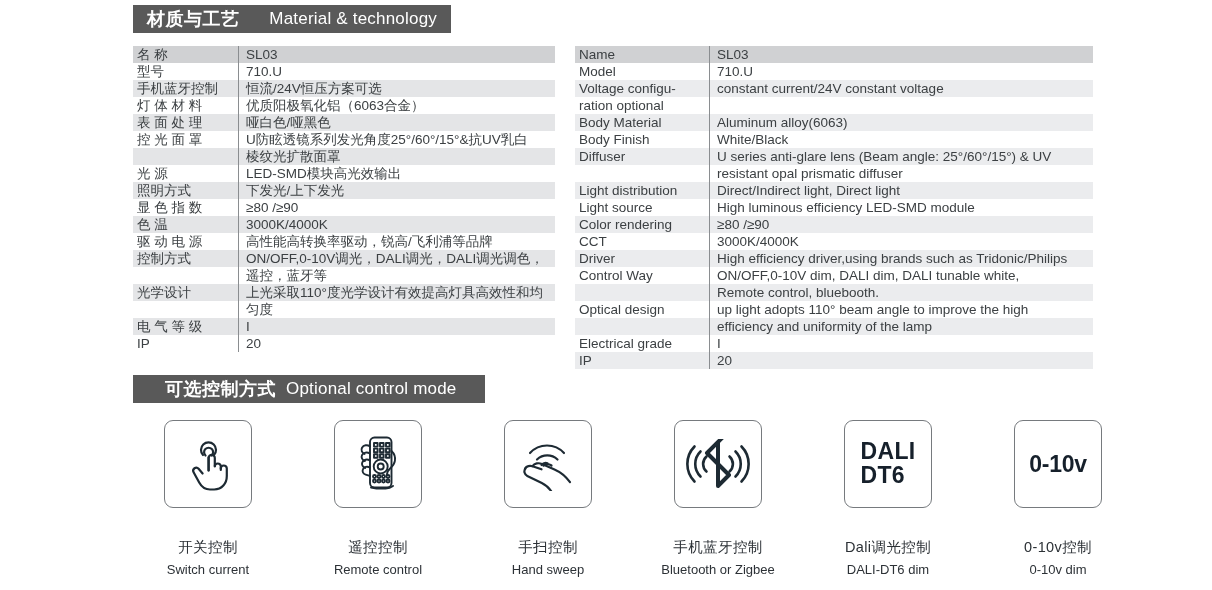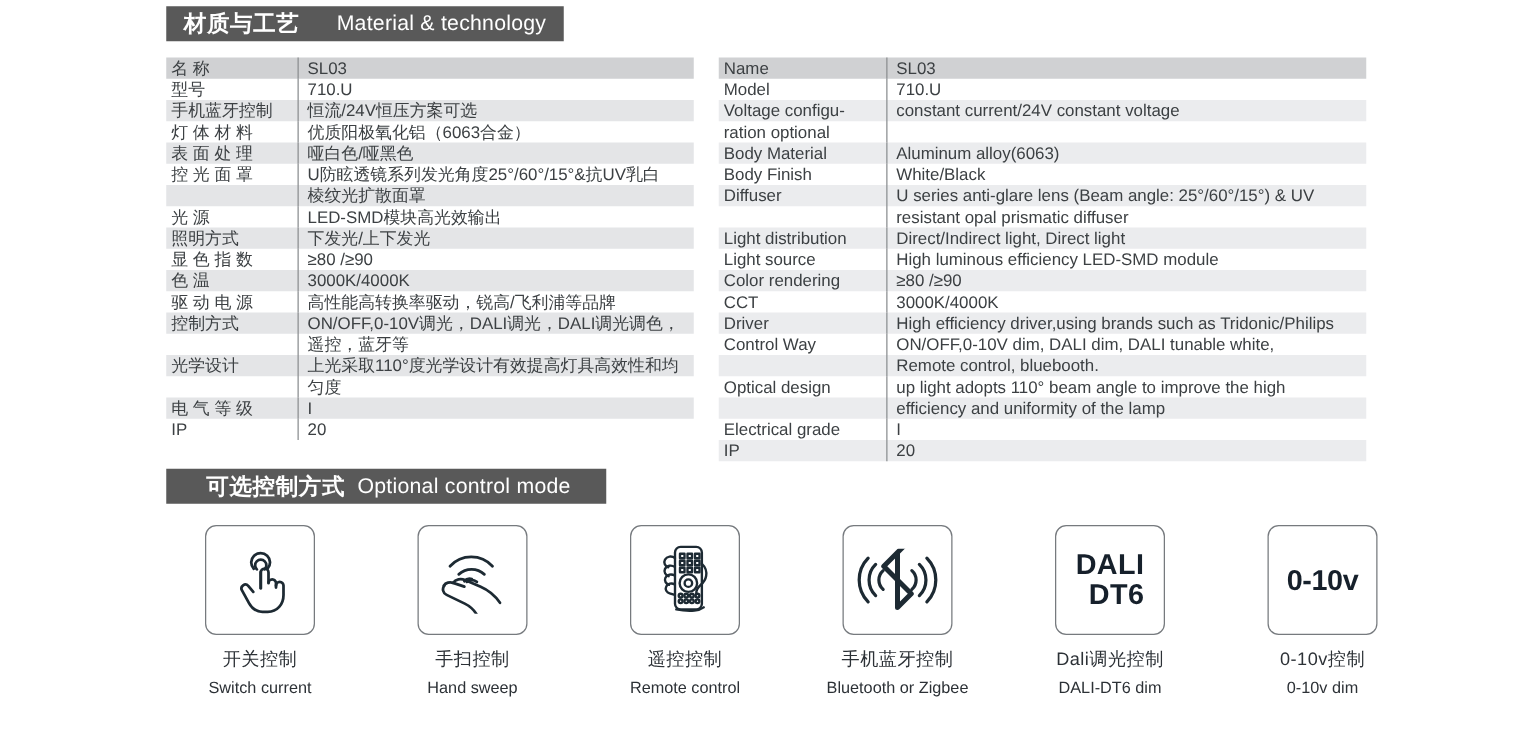--- a/index.html
+++ b/index.html
@@ -115,37 +115,37 @@
   .mode-box {
     width: 88px; height: 88px;
     border: 1.6px solid #767a7e;
     border-radius: 9px;
     display: flex;
     align-items: center;
     justify-content: center;
     background: #ffffff;
   }
   .mode-cn {
-    margin-top: 10px;
+    margin-top: 30px;
     font-size: 14.5px;
     color: #2c3136;
     letter-spacing: .4px;
     white-space: nowrap;
   }
   .mode-en {
     margin-top: 5px;
     font-size: 13px;
     color: #2c3136;
     white-space: nowrap;
   }
   .dali-text {
     font-size: 23px;
     font-weight: 700;
     line-height: 1.04;
-    text-align: right;
+    text-align: left;
     color: #16202b;
     letter-spacing: .3px;
   }
   .volt-text {
     font-size: 23px;
     font-weight: 700;
     color: #16202b;
     letter-spacing: -.3px;
   }
   svg { display: block; }
@@ -458,39 +458,20 @@
       <path d="M34.8 31.5 a3 3 0 0 1 6 0 v3.5"></path>
       <path d="M40.8 33.5 a3 3 0 0 1 6 0 v7.5
                c0 7.5-5 13.5-12.6 13.5
                h-4.2 c-5 0-8.5-2.8-10.8-7
                l-5.6-10.2 a3.1 3.1 0 0 1 5-3.6 l4 4.8"></path>
     </svg>
         </span>
       </div>
       <div class="mode-cn">开关控制</div>
       <div class="mode-en">Switch current</div>
-    </div>
-    <div class="mode">
-      <div class="mode-box">
-        <span>
-    <svg width="62" height="54" viewBox="0 0 62 54" fill="none" stroke="#1d2a33" stroke-width="2.2" stroke-linecap="round" stroke-linejoin="round">
-      <path d="M13 16 a23 23 0 0 1 34 0"></path>
-      <path d="M20 22.5 a15 15 0 0 1 20.5 0"></path>
-      <path d="M26.5 28.5 a7 7 0 0 1 8 0"></path>
-      <path d="M8 31.5 c1.5-2.5 5-3.2 7.5-2.2 l9 3"></path>
-      <path d="M8.5 31.5 c-2 2.4-1.2 6 1.8 7.4 l14.5 7
-               c4 2 7 4.6 9.3 8.2"></path>
-      <path d="M15.5 29.2 c2-3 6.2-3.6 9.5-2.2 l12.5 5.4
-               c6.5 2.8 11.6 7.2 15.5 12.8"></path>
-      <path d="M24.5 28 c1.5-1.8 3.8-2.5 6-1.8"></path>
-    </svg>
-        </span>
-      </div>
-      <div class="mode-cn">手扫控制</div>
-      <div class="mode-en">Hand sweep</div>
     </div>
     <div class="mode">
       <div class="mode-box">
         <span>
     <svg width="62" height="62" viewBox="0 0 62 62" fill="none" stroke="#1d2a33" stroke-width="1.9" stroke-linecap="round" stroke-linejoin="round">
       <rect x="23" y="4.5" width="21.5" height="50" rx="4.5"></rect>
       <rect x="27" y="10" width="3.6" height="3.6"></rect>
       <rect x="33" y="10" width="3.6" height="3.6"></rect>
       <rect x="39" y="10" width="3.6" height="3.6"></rect>
       <rect x="27" y="15.6" width="3.6" height="3.6"></rect>
@@ -518,20 +499,39 @@
       <path d="M24 54.5 c4.8 1 9.6 1.4 14.5 1 2.8-.2 5.3-1 7.5-2.6"></path>
     </svg>
         </span>
       </div>
       <div class="mode-cn">遥控控制</div>
       <div class="mode-en">Remote control</div>
     </div>
     <div class="mode">
       <div class="mode-box">
         <span>
+    <svg width="62" height="54" viewBox="0 0 62 54" fill="none" stroke="#1d2a33" stroke-width="2.2" stroke-linecap="round" stroke-linejoin="round">
+      <path d="M13 16 a23 23 0 0 1 34 0"></path>
+      <path d="M20 22.5 a15 15 0 0 1 20.5 0"></path>
+      <path d="M26.5 28.5 a7 7 0 0 1 8 0"></path>
+      <path d="M8 31.5 c1.5-2.5 5-3.2 7.5-2.2 l9 3"></path>
+      <path d="M8.5 31.5 c-2 2.4-1.2 6 1.8 7.4 l14.5 7
+               c4 2 7 4.6 9.3 8.2"></path>
+      <path d="M15.5 29.2 c2-3 6.2-3.6 9.5-2.2 l12.5 5.4
+               c6.5 2.8 11.6 7.2 15.5 12.8"></path>
+      <path d="M24.5 28 c1.5-1.8 3.8-2.5 6-1.8"></path>
+    </svg>
+        </span>
+      </div>
+      <div class="mode-cn">手扫控制</div>
+      <div class="mode-en">Hand sweep</div>
+    </div>
+    <div class="mode">
+      <div class="mode-box">
+        <span>
     <svg width="72" height="50" viewBox="0 0 72 50" fill="none" stroke="#1d2a33" stroke-width="2.6" stroke-linecap="round" stroke-linejoin="round">
       <path d="M36 4.5 v41 l10.5-10.5 -21-20 21-20 -10.5-10.5" transform="translate(0,10)" style="display:none"></path>
       <path d="M36 3 v44 l11-11 -22-22 22-22" stroke-width="4" transform="translate(0,0)"></path>
       <path d="M24.5 17.5 a10 10 0 0 0 0 15"></path>
       <path d="M18.5 12.5 a17.5 17.5 0 0 0 0 25"></path>
       <path d="M12.5 7.5 a25 25 0 0 0 0 35"></path>
       <path d="M47.5 17.5 a10 10 0 0 1 0 15"></path>
       <path d="M53.5 12.5 a17.5 17.5 0 0 1 0 25"></path>
       <path d="M59.5 7.5 a25 25 0 0 1 0 35"></path>
     </svg>

